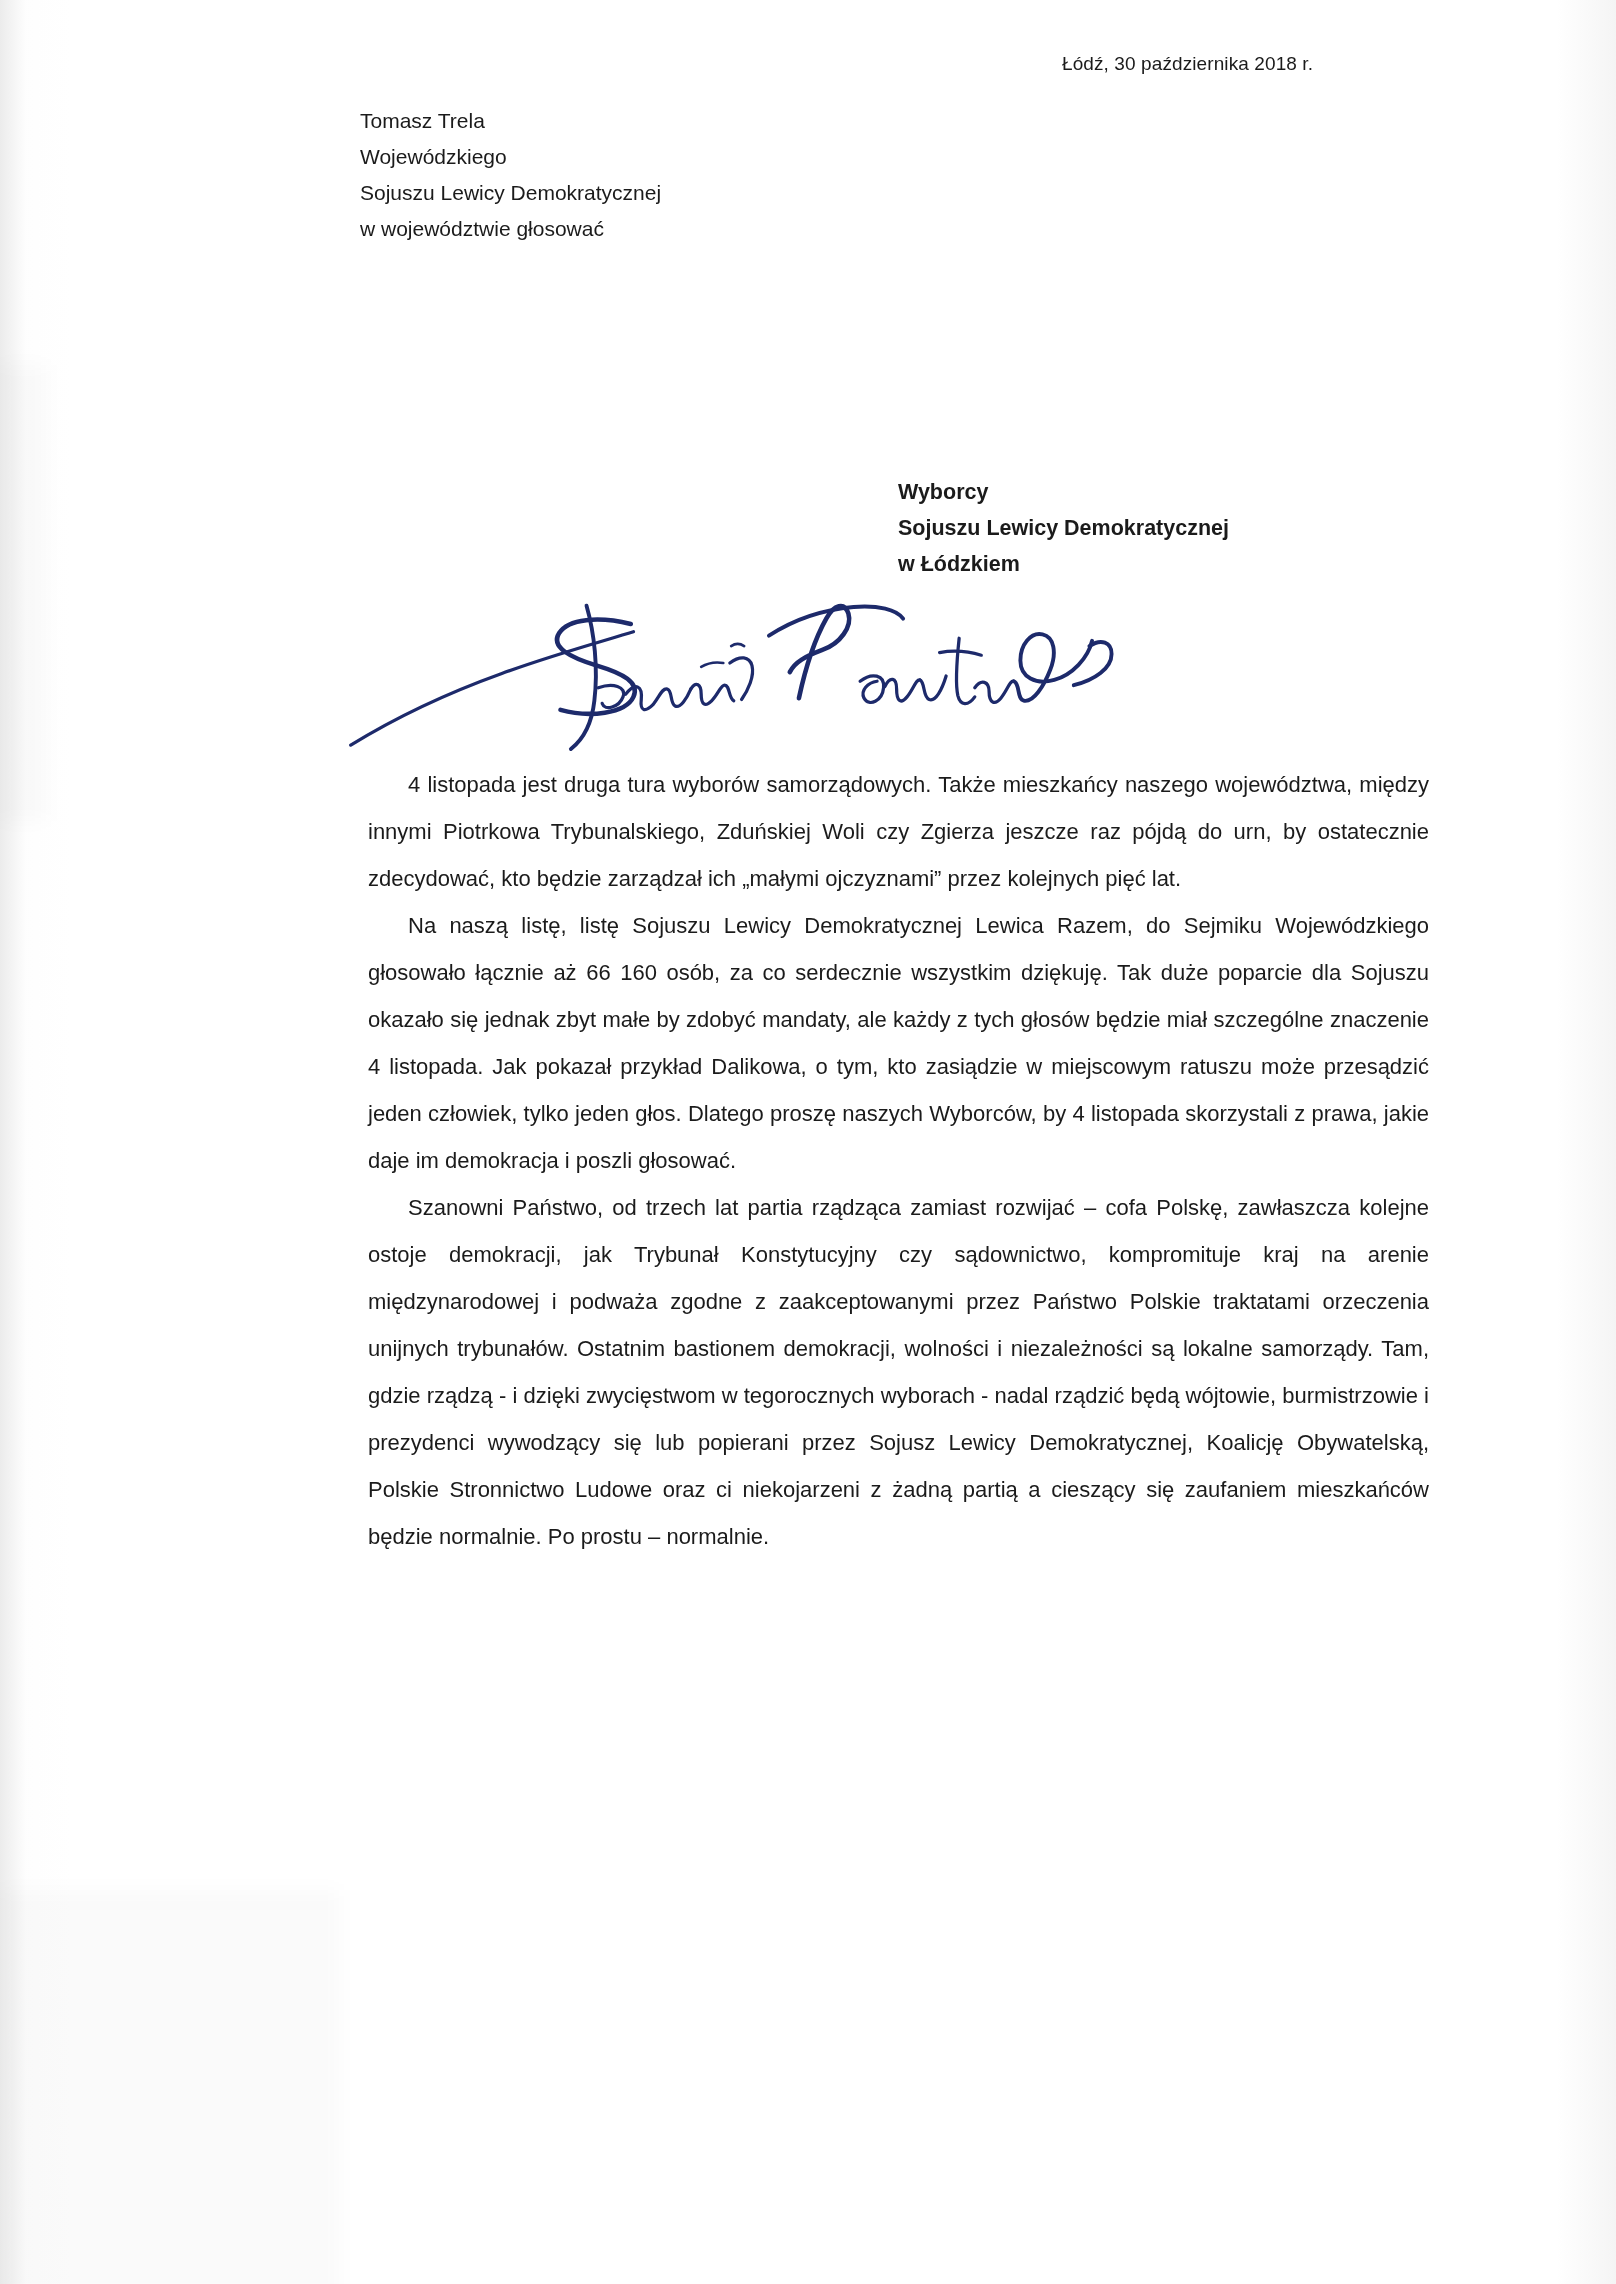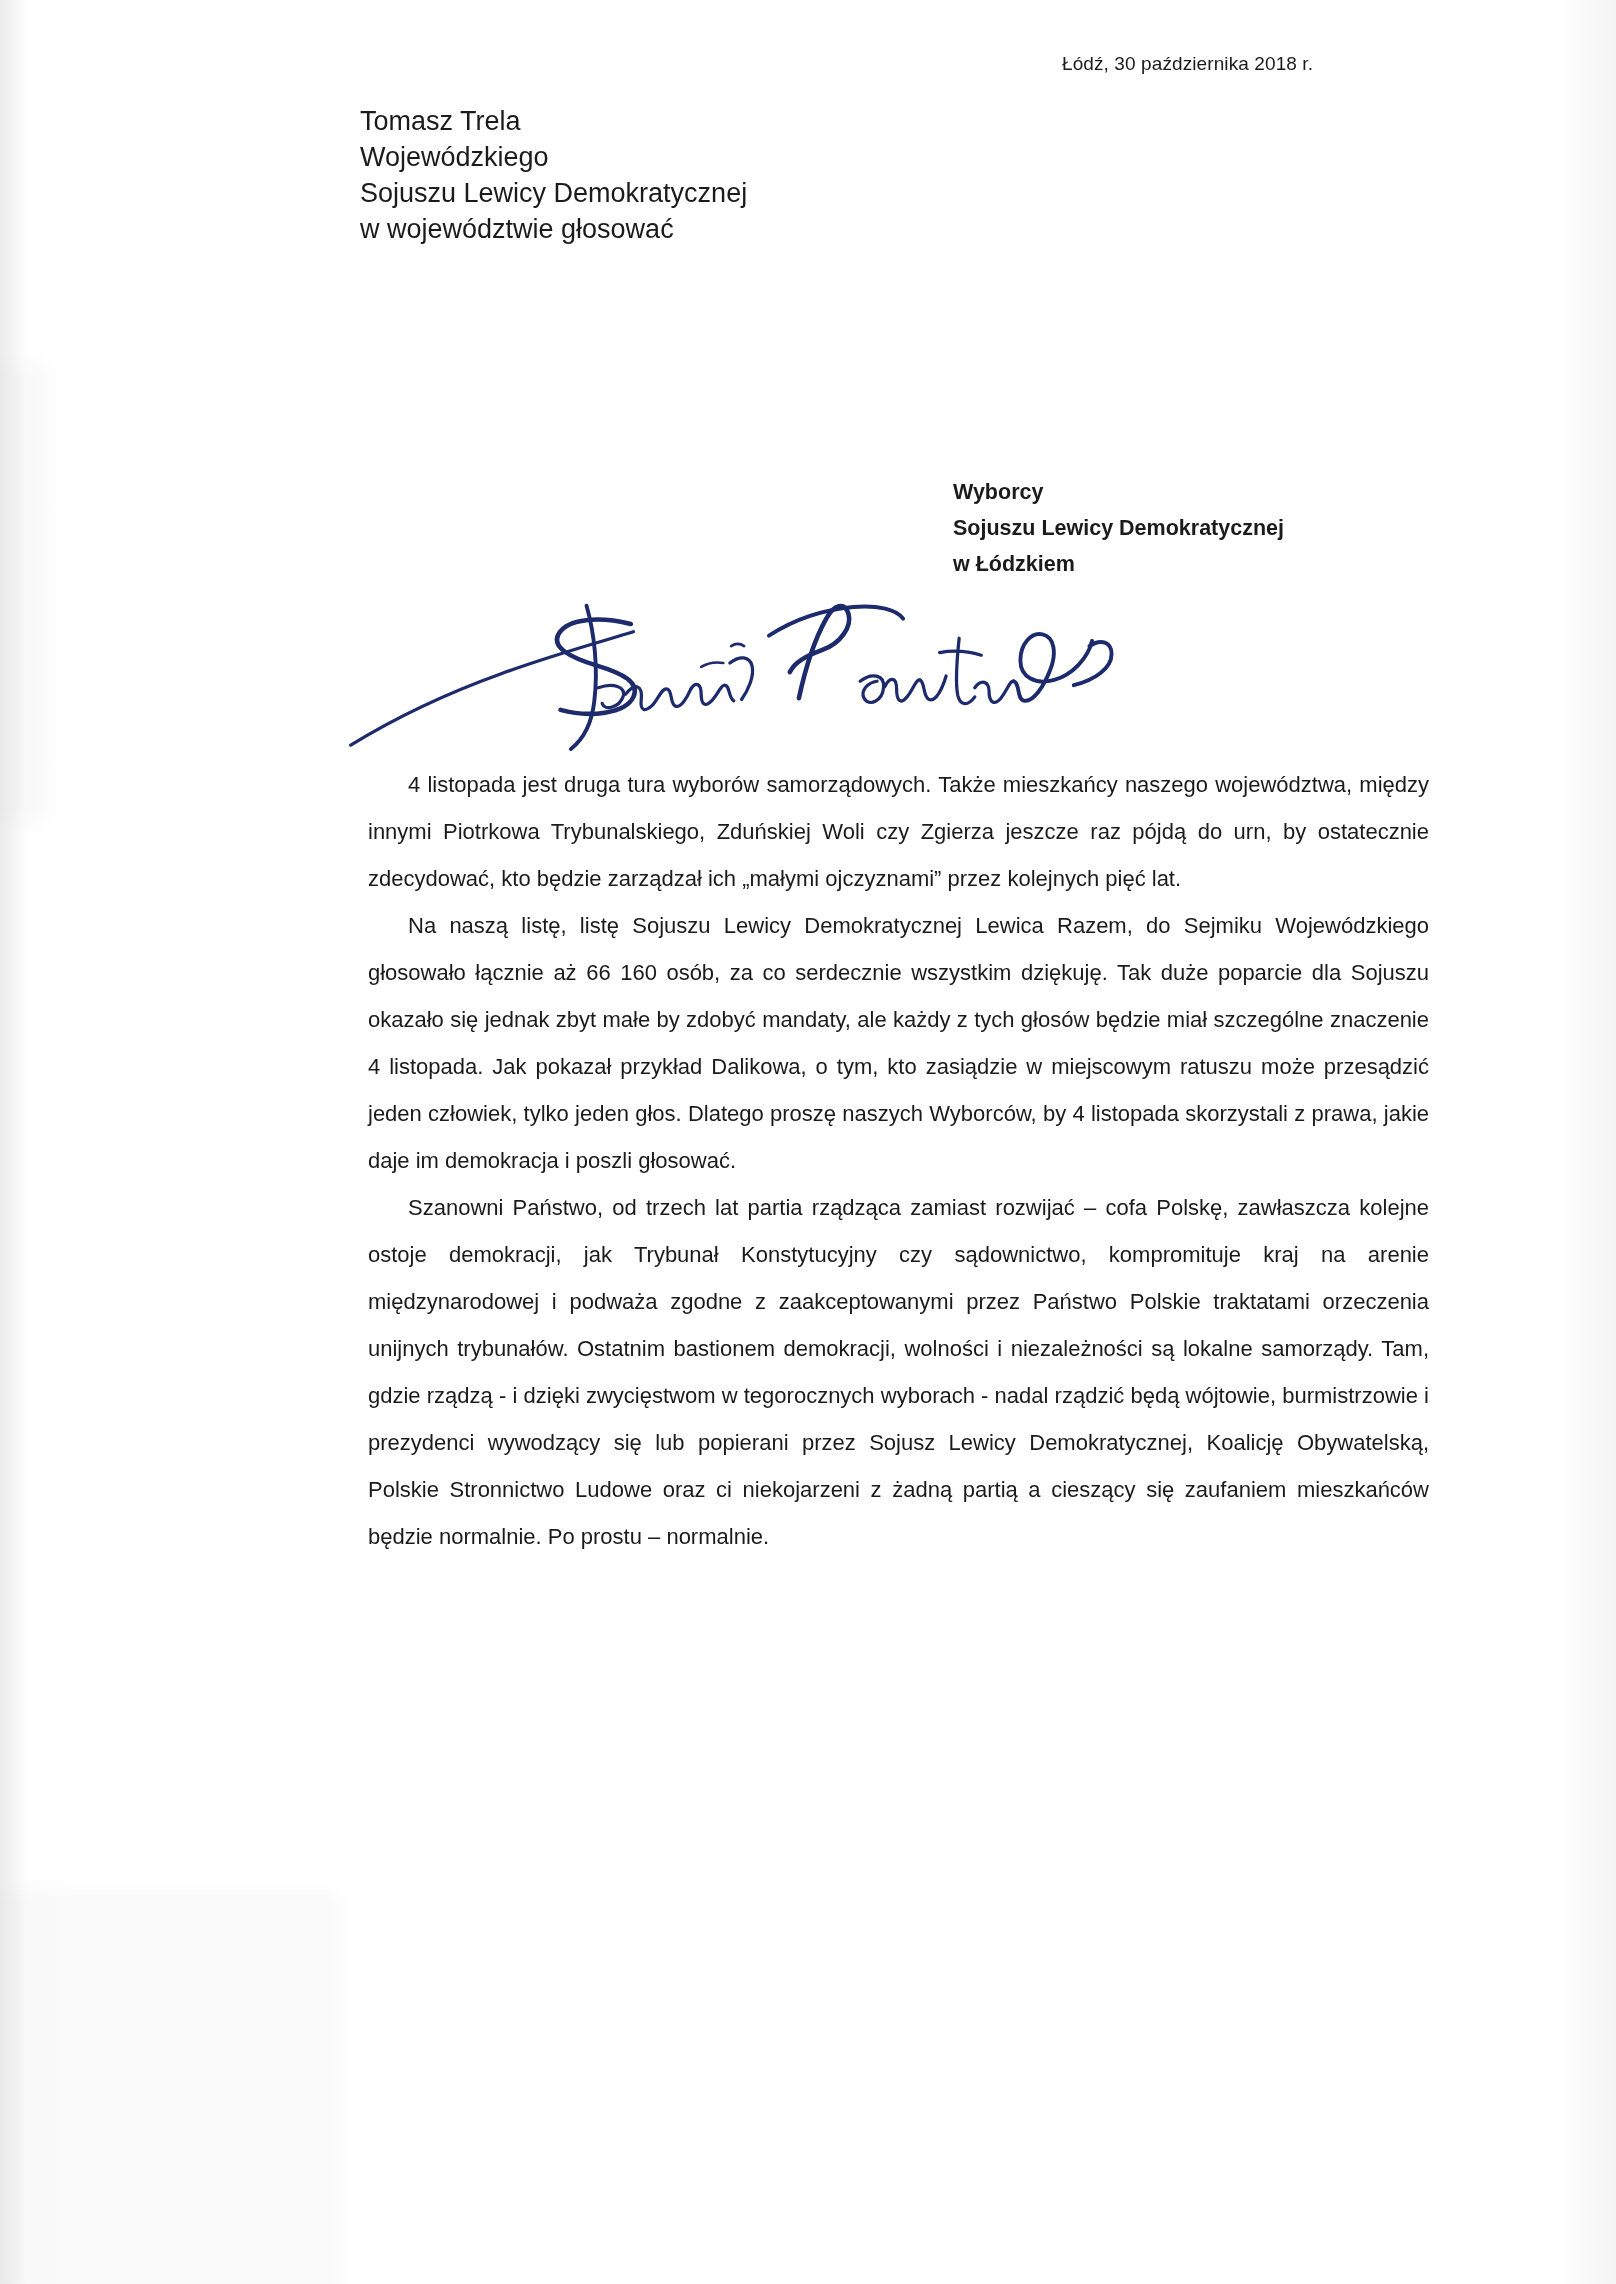--- a/index.html
+++ b/index.html
@@ -49,29 +49,29 @@
     font-size: 19px;
     letter-spacing: 0.1px;
     white-space: nowrap;
   }
 
   
   .sender {
     position: absolute;
     left: 360px;
     top: 103px;
-    font-size: 27px;
+    font-size: 21px;
     line-height: 36px;
   }
   .sender div { white-space: nowrap; }
 
   
   .addressee {
     position: absolute;
-    left: 953px;
+    left: 898px;
     top: 474px;
     font-size: 21.5px;
     font-weight: bold;
     line-height: 36px;
   }
   .addressee div { white-space: nowrap; }
 
   
   .signature {
     position: absolute;

